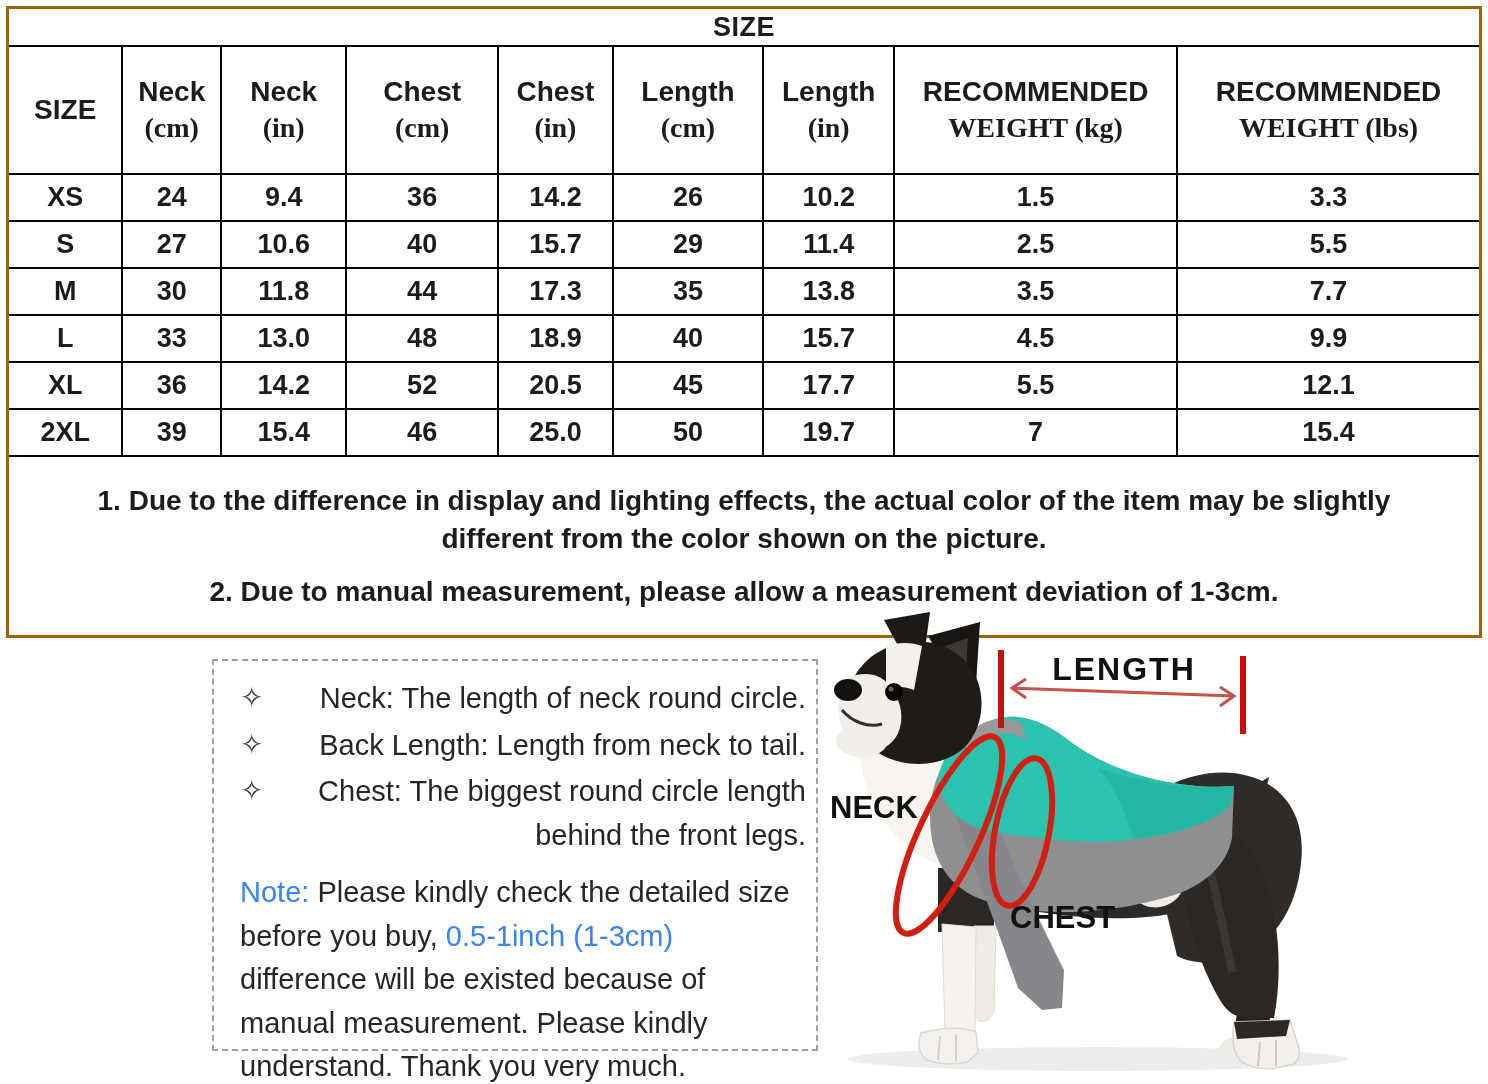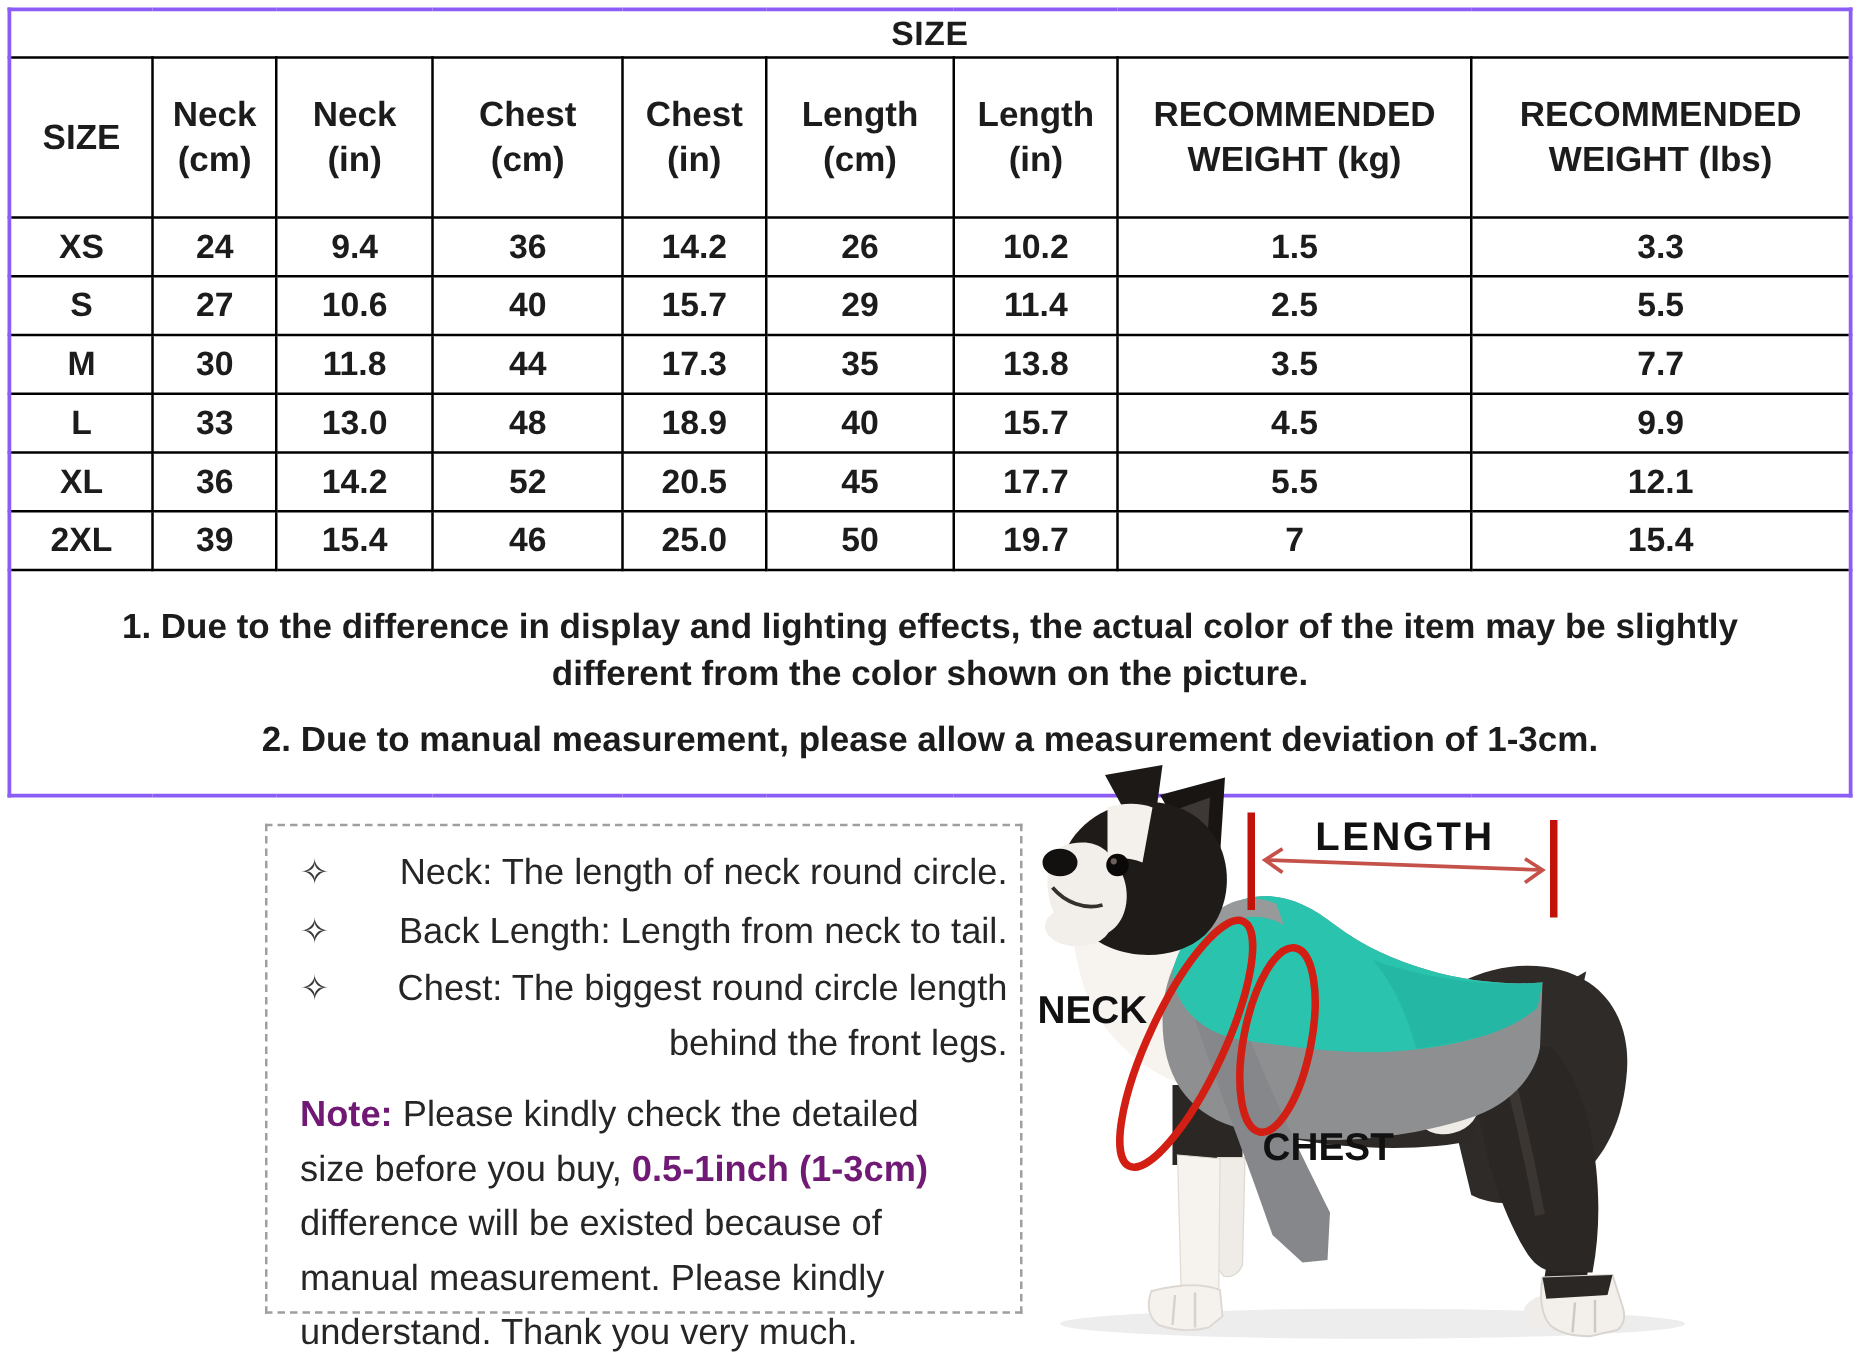--- a/index.html
+++ b/index.html
@@ -5,46 +5,46 @@
   html,body{margin:0;padding:0;}
   body{
     width:1488px;height:1084px;position:relative;overflow:hidden;
     background:#ffffff;color:#1c1c1c;
     font-family:"Liberation Sans",sans-serif;
   }
   
   .size-table{
     position:absolute;left:6px;top:6px;width:1476px;
     border-collapse:collapse;table-layout:fixed;
-    border:3px solid #8b5cf6;
+    border:3px solid #a16207;
   }
   .size-table th,.size-table td{
     border:2px solid #000;text-align:center;vertical-align:middle;
     font-weight:bold;color:#1c1c1c;overflow:hidden;
   }
   .title-cell{height:34px;font-size:27px;letter-spacing:.5px;}
   .header-row th{height:124px;font-size:28px;line-height:1.3;}
-  .header-row .h2{display:block;}
+  .header-row .h2{display:block;font-family:Liberation Serif, serif;}
   .size-table tbody td{height:43px;font-size:27px;}
   .notes-cell{
     height:142px;text-align:left;vertical-align:top;
     padding:10px 14px;font-size:28px;line-height:1.35;
   }
   .notes-cell div{margin:15px;}
   
   .guide-box{
     position:absolute;left:212px;top:659px;width:606px;height:392px;
     box-sizing:border-box;border:2px dashed #9f9f9f;
     padding:16px 10px 0 26px;color:#262626;
   }
   .bullet-row{display:flex;gap:24px;font-size:29px;line-height:1.5;margin-bottom:3px;}
   .diamond{flex:0 0 auto;font-size:28px;color:#3a3a3a;}
   .bullet-text{flex:1 1 auto;text-align:right;}
   .guide-note{margin:14px 12px 0 0;font-size:29px;line-height:1.5;}
-  .red-bold{color:#701a75;font-weight:bold;margin-top:18px;}
+  .red-bold{color:#3b82f6;font-weight:normal;margin-top:18px;}
   
   .diagram-wrap{position:absolute;left:828px;top:610px;width:660px;height:474px;}
   .diagram-wrap svg{display:block;width:100%;height:100%;}
   svg text{font-family:"Liberation Sans",sans-serif;font-weight:bold;fill:#111;}
 </style>
 </head>
 <body>
 
 <table class="size-table">
   <colgroup>

